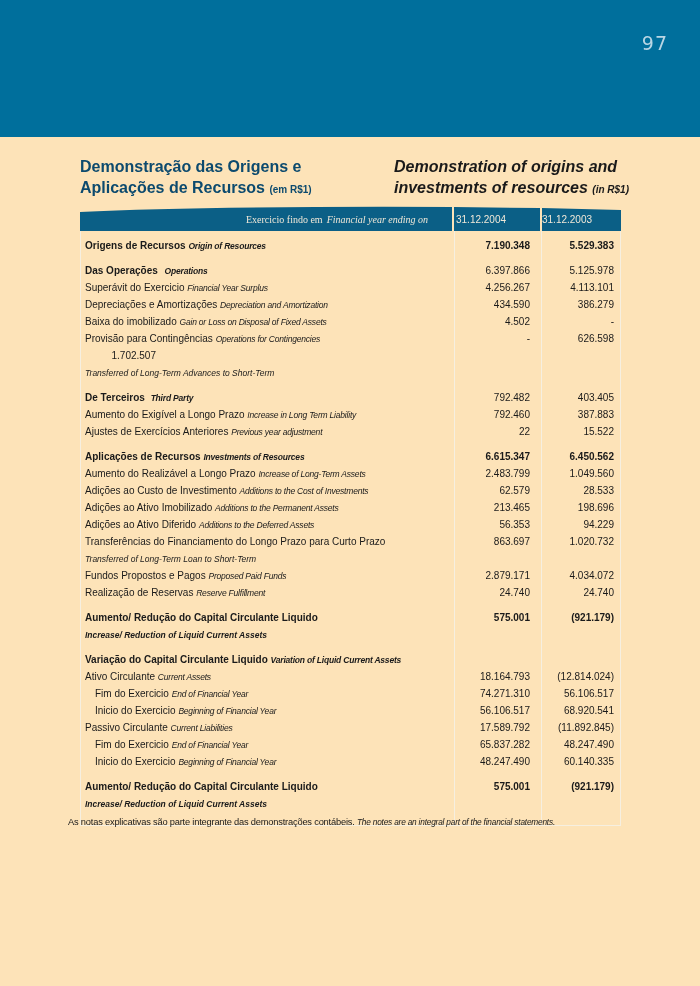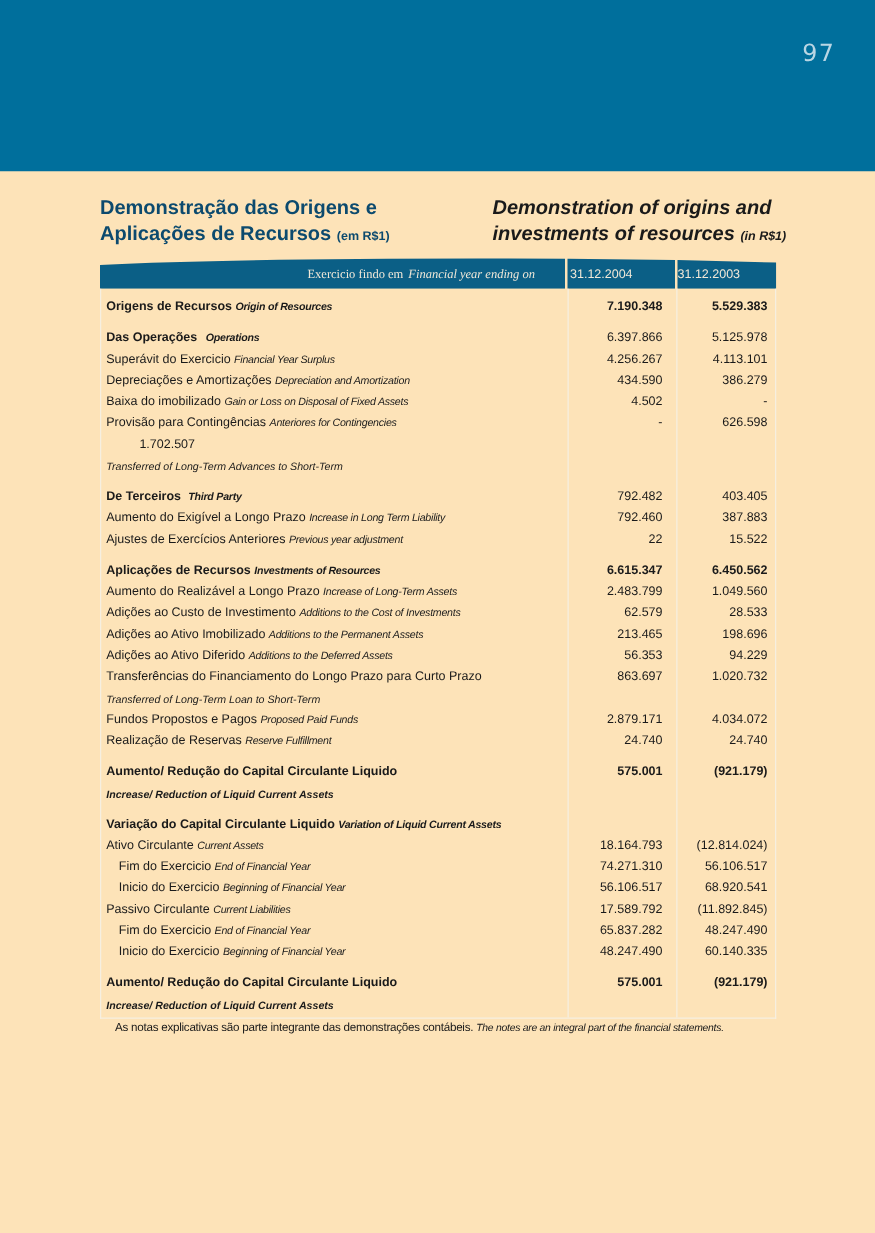--- a/index.html
+++ b/index.html
@@ -11,34 +11,34 @@
   .title-en { position: absolute; left: 358px; top: 156px; width: 280px; font-family: "Liberation Sans", sans-serif; font-weight: bold; font-style: italic; font-size: 16px; line-height: 21px; color: #1a1a1a; margin-left: 36px; }
   .unit { font-size: 10px; font-weight: bold; }
   .table { position: absolute; left: 80px; top: 206px; width: 541px; }
   .thead { position: relative; height: 25px; }
   .thead svg { position: absolute; left: 0; top: 0; }
   .thead .h1 { position: absolute; left: 0; top: 8px; width: 348px; text-align: right; font-size: 10px; color: #f0e8d8; font-family: Liberation Serif, serif; }
   .thead .h1 i { margin-left: 4px; }
   .thead .h2, .thead .h3 { position: absolute; top: 8px; font-size: 10px; color: #f0e8d8; text-align: left; font-family: "Liberation Sans", sans-serif; }
   .thead .h2 { left: 376px; width: 84px; }
   .thead .h3 { left: 462px; width: 79px; }
-  .tbody { position: relative; border-left: 1px solid #f6efe0; border-right: 1px solid #f6efe0; border-bottom: 1px solid #f6efe0; padding-top: 6px; padding-bottom: 2px; }
+  .tbody { position: relative; border-left: 1px solid #f6efe0; border-right: 1px solid #f6efe0; border-bottom: 1px solid #f6efe0; padding-top: 6px; padding-bottom: 13px; }
   .vline { position: absolute; top: 0; bottom: 0; width: 1px; background: #f6efe0; }
   .row { display: flex; height: 17px; align-items: center; font-family: "Liberation Sans", sans-serif; font-size: 10px; }
   .row .lbl { width: 374px; padding-left: 4px; white-space: nowrap; overflow: hidden; }
   .row .v1 { width: 85px; text-align: right; padding-right: 10px; }
   .row .v2 { width: 80px; text-align: right; padding-right: 6px; }
   .row i { font-size: 8.5px; letter-spacing: -0.2px; }
   .row.bold { font-weight: bold; }
   .row.bold i { font-weight: bold; }
   .row.gap { margin-top: 8px; }
   .row.indent .lbl { padding-left: 14px; }
   .row.sub .lbl { font-size: 8.5px; font-style: italic; }
   .row.subbold .lbl { font-size: 8.5px; font-style: italic; font-weight: bold; }
-  .footnote { position: absolute; left: 92px; top: 817px; font-family: "Liberation Sans", sans-serif; font-size: 9.3px; color: #1a1a1a; white-space: nowrap; letter-spacing: -0.2px; }
+  .footnote { position: absolute; left: 68px; top: 817px; font-family: "Liberation Sans", sans-serif; font-size: 9.3px; color: #1a1a1a; white-space: nowrap; letter-spacing: -0.2px; }
   .footnote i { font-size: 8.3px; }
 </style>
 </head>
 <body>
 
 <div class="topband"></div>
 <div class="pagenum">97</div>
 
 <div class="title-pt">
   <div>Demonstração das Origens e</div>
@@ -82,21 +82,21 @@
         <div class="lbl"><span>Depreciações e Amortizações</span> <i>Depreciation and Amortization</i></div>
         <div class="v1">434.590</div>
         <div class="v2">386.279</div>
       </div>
       <div class="row">
         <div class="lbl"><span>Baixa do imobilizado</span> <i>Gain or Loss on Disposal of Fixed Assets</i></div>
         <div class="v1">4.502</div>
         <div class="v2">-</div>
       </div>
       <div class="row">
-        <div class="lbl"><span>Provisão para Contingências</span> <i>Anteriores for Contingencies</i></div>
+        <div class="lbl"><span>Provisão para Contingências</span> <i>Operations for Contingencies</i></div>
         <div class="v1">-</div>
         <div class="v2">626.598</div>
       </div>
       <div class="row">
         <div class="v1">1.702.507</div>
         <div class="v2"></div>
       </div>
       <div class="row sub">
         <div class="lbl"><span>Transferred of Long-Term Advances to Short-Term</span></div>
         <div class="v1"></div>

